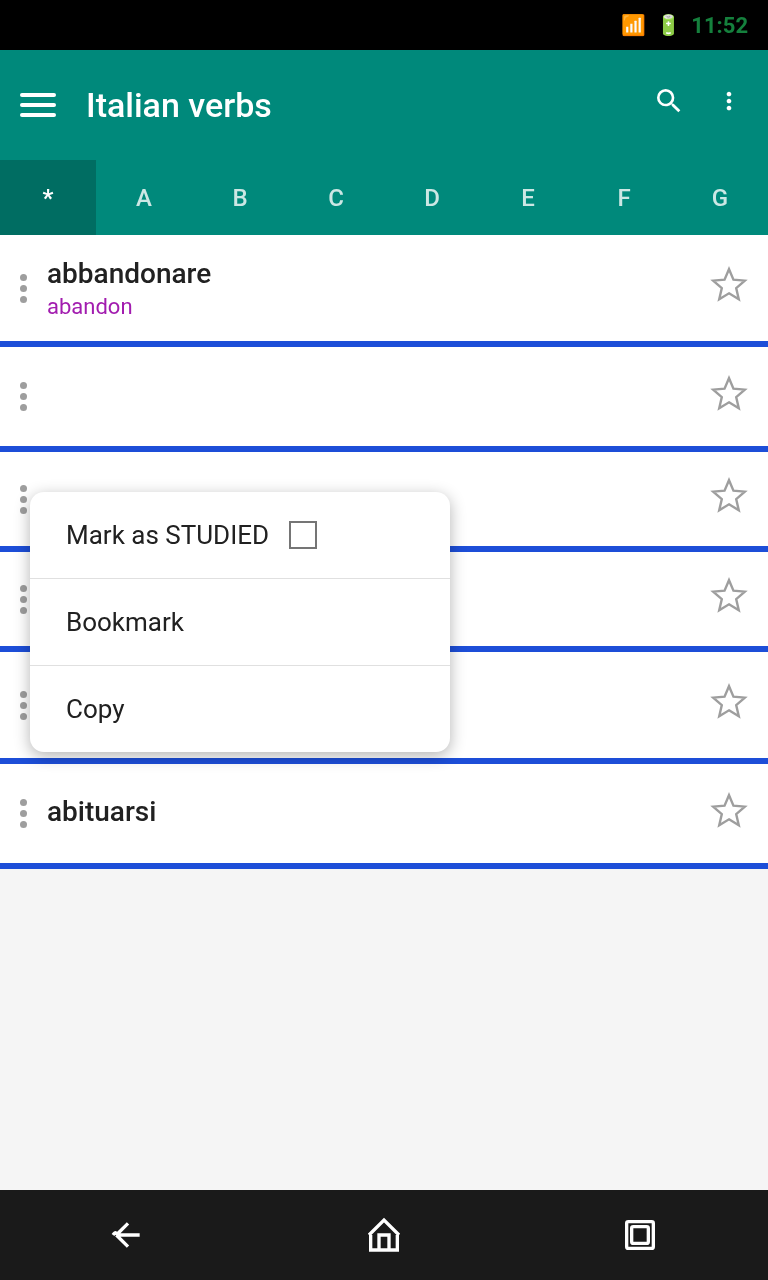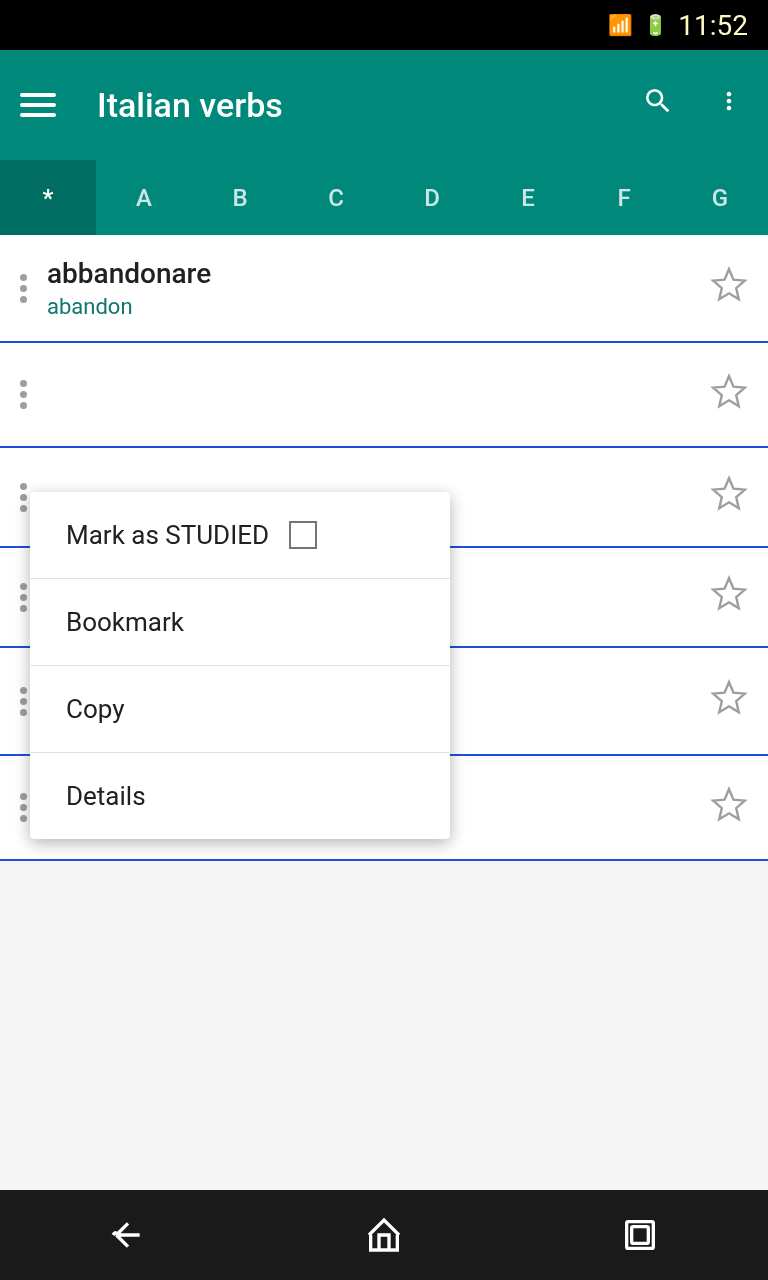--- a/index.html
+++ b/index.html
@@ -17,38 +17,38 @@
       width: 100%;
       height: 50px;
       background: #000;
       display: flex;
       align-items: center;
       justify-content: flex-end;
       padding-right: 20px;
       gap: 10px;
     }
     .status-bar-text {
-      color: #fef9c3;
-      font-size: 28px;
-      font-weight: normal;
+      color: #15803d;
+      font-size: 22px;
+      font-weight: bold;
     }
     .signal-icon, .battery-icon {
       color: #fff;
       font-size: 20px;
     }
 
     
     .toolbar {
       width: 100%;
       height: 110px;
       background: #00897B;
       display: flex;
       align-items: center;
       padding: 12px 20px;
-      gap: 31px;
+      gap: 20px;
     }
     .menu-btn {
       color: #fff;
       font-size: 34px;
       cursor: pointer;
       display: flex;
       flex-direction: column;
       gap: 6px;
     }
     .menu-btn span {
@@ -99,21 +99,21 @@
     }
 
     
     .verb-list {
       width: 100%;
       background: #fff;
       flex: 1;
     }
     .verb-item {
       width: 100%;
-      border-bottom: 2px solid #1d4ed8;
+      border-bottom: 6px solid #1d4ed8;
       display: flex;
       align-items: center;
       padding: 22px 20px;
       min-height: 105px;
       position: relative;
     }
     .verb-dots {
       color: #9e9e9e;
       font-size: 28px;
       margin-right: 20px;
@@ -136,37 +136,37 @@
       flex: 1;
     }
     .verb-name {
       font-size: 28px;
       font-weight: 500;
       color: #212121;
       margin-bottom: 4px;
     }
     .verb-translation {
       font-size: 22px;
-      color: #0f766e;
+      color: #a21caf;
     }
     .star-btn {
       color: #9e9e9e;
       font-size: 38px;
       cursor: pointer;
       line-height: 1;
     }
 
     
     .context-menu {
       position: absolute;
       top: 492px;
       left: 30px;
       width: 420px;
       background: #fff;
-      border-radius: 4px;
+      border-radius: 14px;
       box-shadow: 0 4px 16px rgba(0,0,0,0.3);
       z-index: 100;
       overflow: hidden;
     }
     .context-menu-item {
       width: 100%;
       padding: 28px 36px;
       font-size: 26px;
       color: #212121;
       cursor: pointer;
@@ -350,23 +350,20 @@
   <div class="context-menu-item">
     <span>Mark as STUDIED</span>
     <span class="context-checkbox"></span>
   </div>
   <div class="context-menu-item">
     <span>Bookmark</span>
   </div>
   <div class="context-menu-item">
     <span>Copy</span>
   </div>
-  <div class="context-menu-item">
-    <span>Details</span>
-  </div>
 </div>
 
 <div class="bottom-nav">
   <div class="nav-btn">
     <svg width="40" height="40" viewBox="0 0 24 24" fill="none" stroke="#fff" stroke-width="2">
       <path d="M19 12H5M5 12l7-7M5 12l7 7"></path>
       <path d="M3 12 C3 12 5 9 5 12" fill="none"></path>
     </svg>
   </div>
   <div class="nav-btn">

